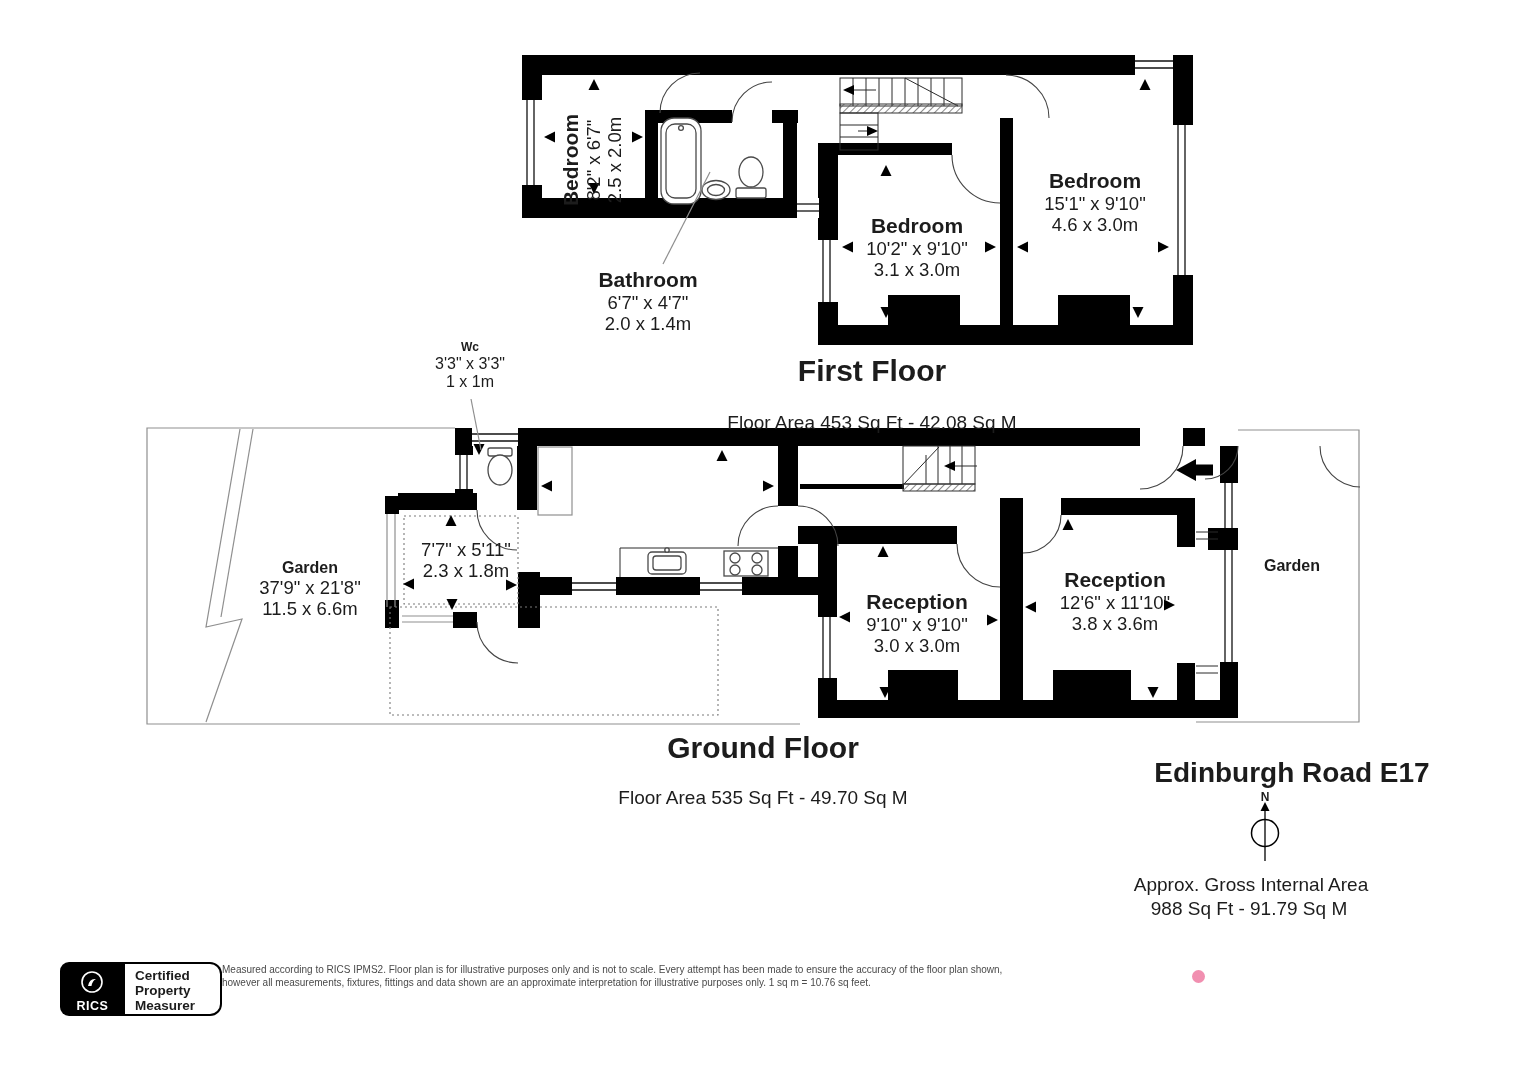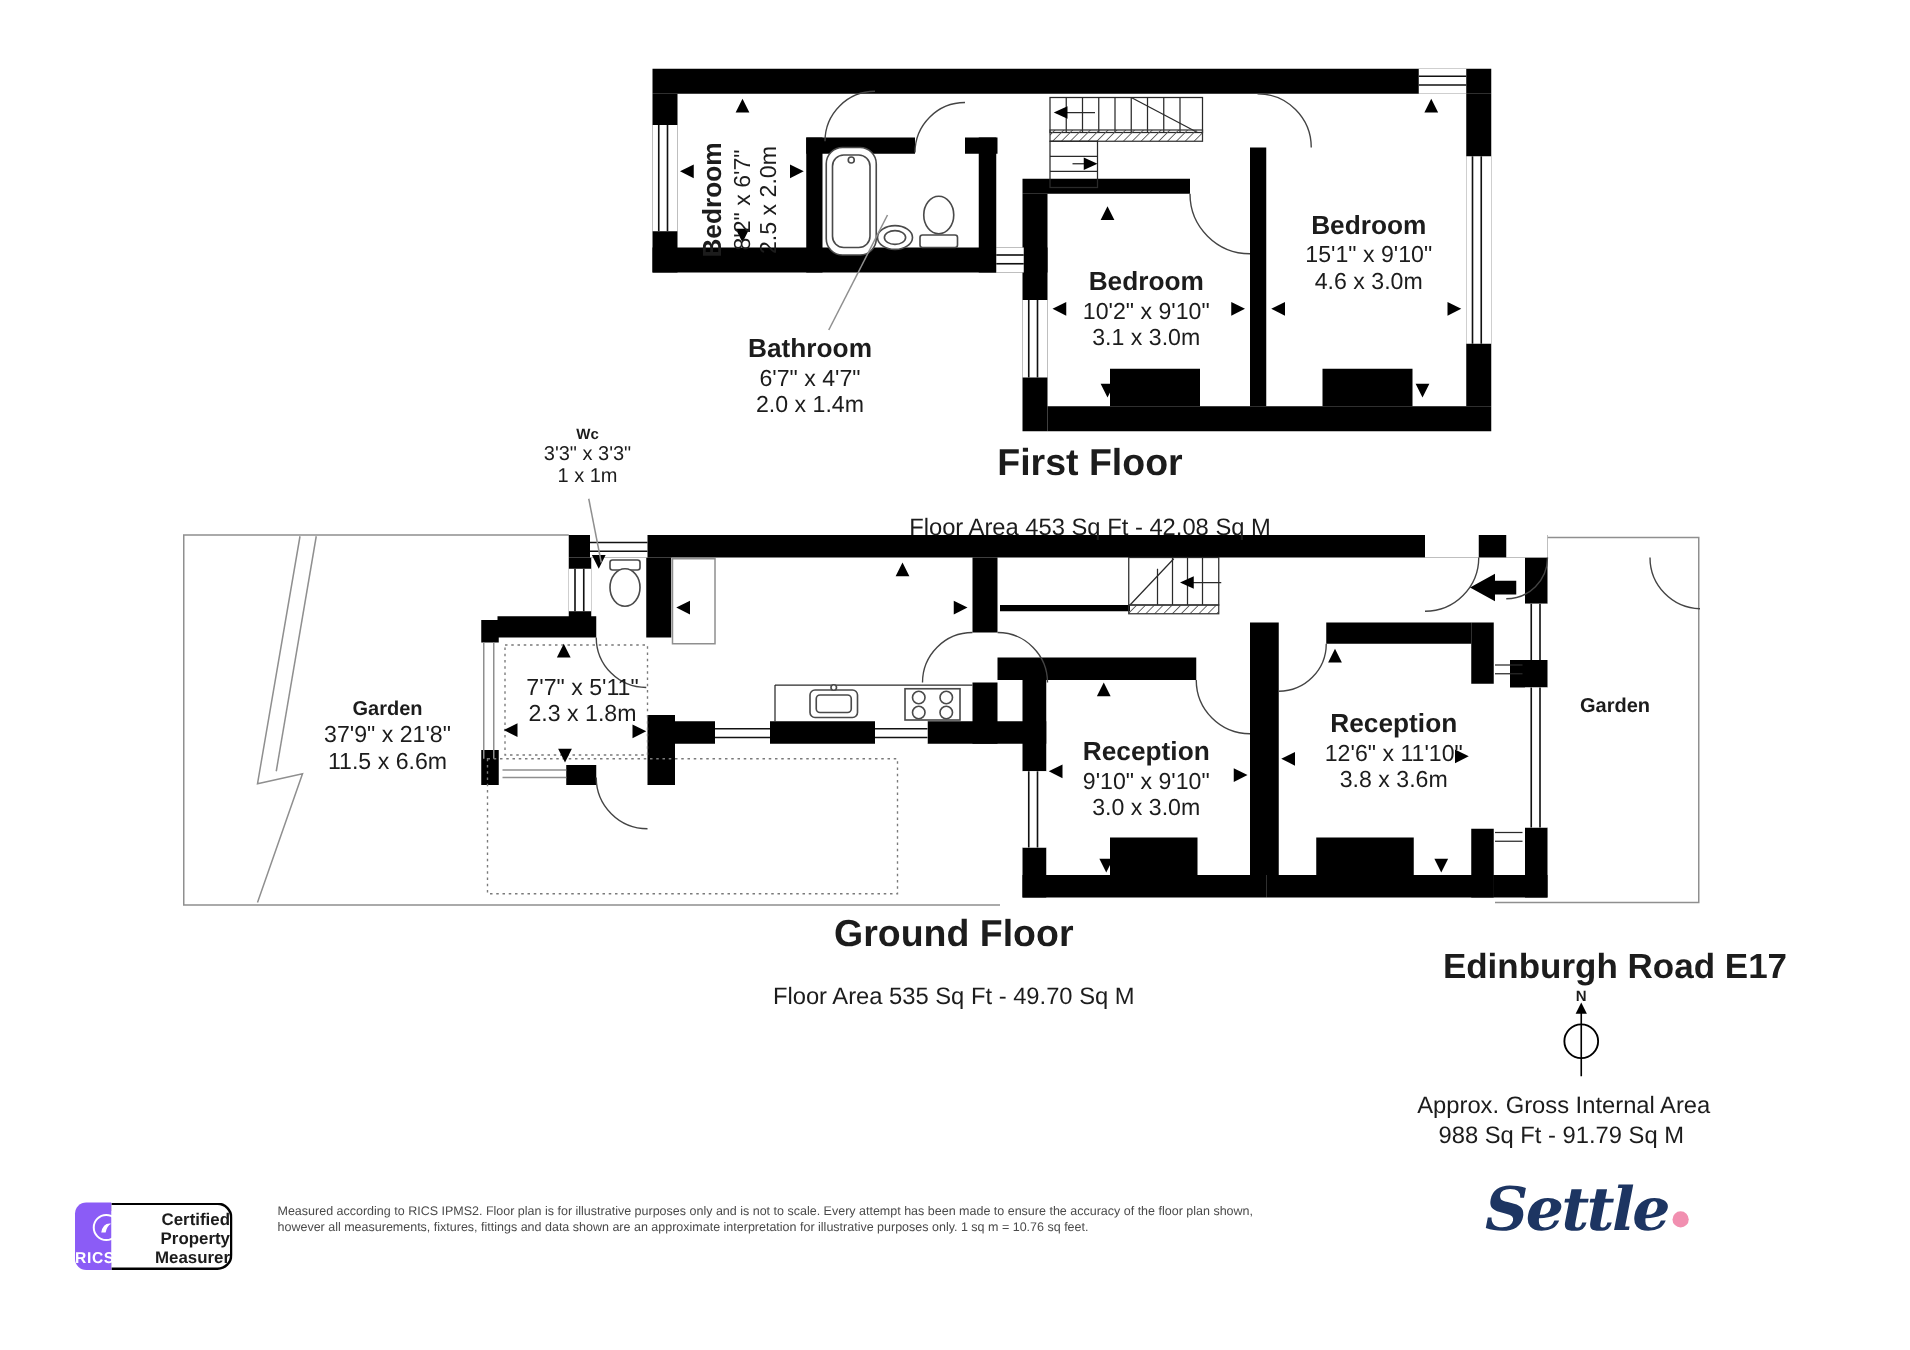--- a/index.html
+++ b/index.html
@@ -20,27 +20,27 @@
   .rdim{font-size:18.5px;line-height:1.14;display:block;}
   .big .rname{font-size:16px;}
   .sm .rname{font-size:12px;text-align:center;}
   .sm .rdim{font-size:16px;}
   .floor-title{position:absolute;transform:translate(-50%,-50%);font-size:30px;font-weight:bold;white-space:nowrap;z-index:5;}
   .floor-sub{position:absolute;transform:translate(-50%,-50%);font-size:19px;white-space:nowrap;z-index:5;margin-top:19px;}
   .address{position:absolute;transform:translate(-50%,-50%);font-size:28px;font-weight:bold;white-space:nowrap;z-index:5;margin-left:44px;}
   .gia{position:absolute;transform:translate(-50%,-50%);font-size:19px;white-space:nowrap;z-index:5;}
   .north{position:absolute;transform:translate(-50%,-50%);font-size:12px;font-weight:bold;z-index:5;}
   .rics-badge{position:absolute;left:60px;top:962px;display:flex;z-index:6;}
-  .rics-black{width:29px;height:54px;background:#8b5cf6;border-radius:9px 0 0 9px;position:relative;}
+  .rics-black{width:65px;height:54px;background:#000000;border-radius:9px 0 0 9px;position:relative;}
   .rics-black svg{position:static;display:block;margin:3px auto 0;}
   .rics-word{position:absolute;left:0;right:0;bottom:3px;text-align:center;color:#fff;
              font-size:12.5px;font-weight:bold;letter-spacing:.5px;}
   .rics-white{width:97px;height:54px;border:2.5px solid #000;border-left:none;border-radius:0 12px 12px 0;
               box-sizing:border-box;padding:5px 0 0 10px;font-size:13.5px;font-weight:bold;line-height:1.1;}
-  .rics-white span{display:block;text-align:right;}
+  .rics-white span{display:block;}
   .disclaimer{position:absolute;left:222px;top:963px;width:905px;font-size:10px;line-height:1.3;color:#4a4a4a;z-index:6;}
   .settle{position:absolute;left:1188px;top:940px;z-index:6;font-family:"DejaVu Serif","Liberation Serif",serif;
           font-style:italic;font-weight:bold;font-size:48px;letter-spacing:-2px;}
   .settle-dot{display:inline-block;width:13px;height:13px;border-radius:50%;margin-left:4px;position:relative;top:-2px;}
 </style>
 </head>
 <body>
 
 <div class="canvas">
 
@@ -381,16 +381,16 @@
     <span>Measurer</span>
   </div>
 </div>
 
 <div class="disclaimer">
   <div>Measured according to RICS IPMS2. Floor plan is for illustrative purposes only and is not to scale. Every attempt has been made to ensure the accuracy of the floor plan shown,</div>
   <div>however all measurements, fixtures, fittings and data shown are an approximate interpretation for illustrative purposes only. 1 sq m = 10.76 sq feet.</div>
 </div>
 
 <div class="settle">
-  <span id="settle-word" style="color: rgb(29, 53, 98);">Settle</span><span class="settle-dot" id="settle-dot" style="background: rgb(241, 143, 176);"></span>
+  <span class="settle-dot" id="settle-dot" style="background: rgb(241, 143, 176);"></span>
 </div>
 
 </div>
 
 </body></html>

